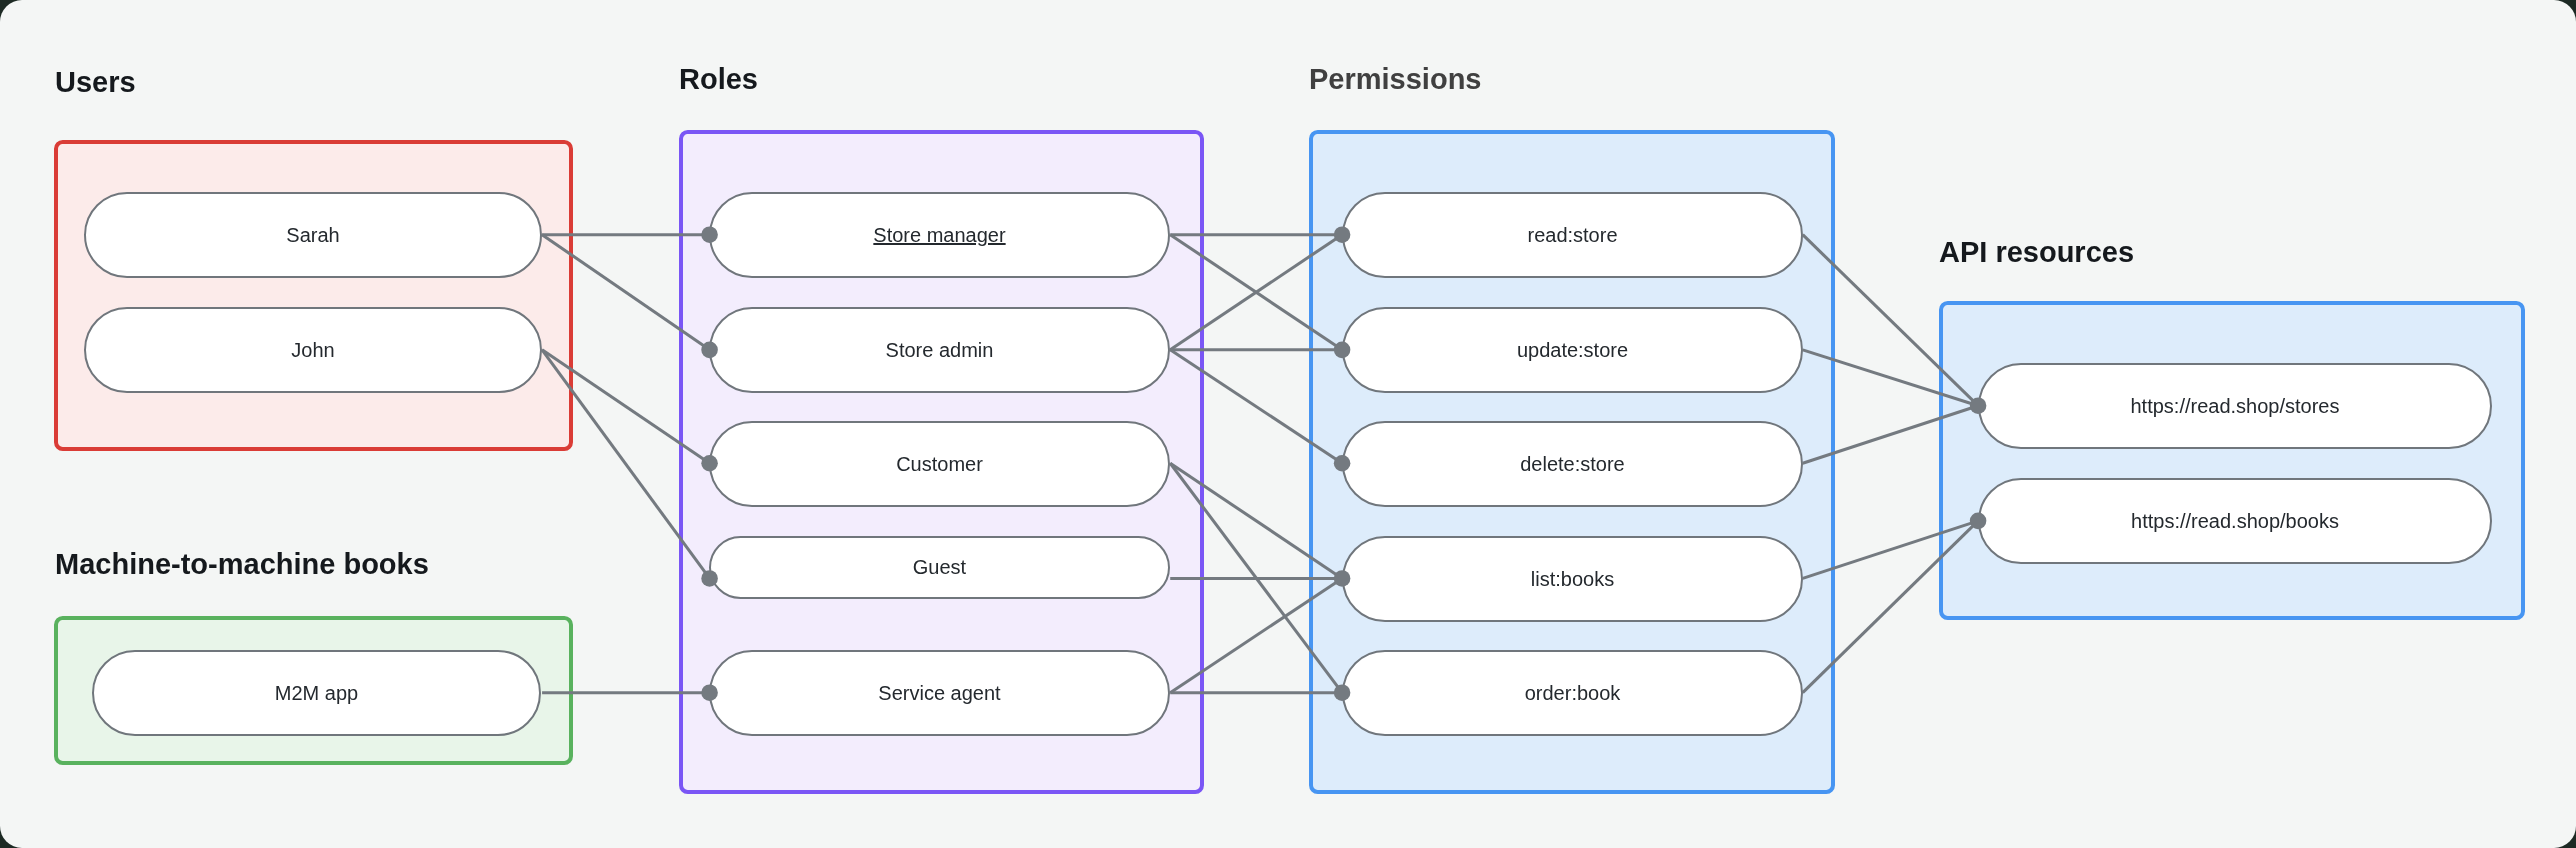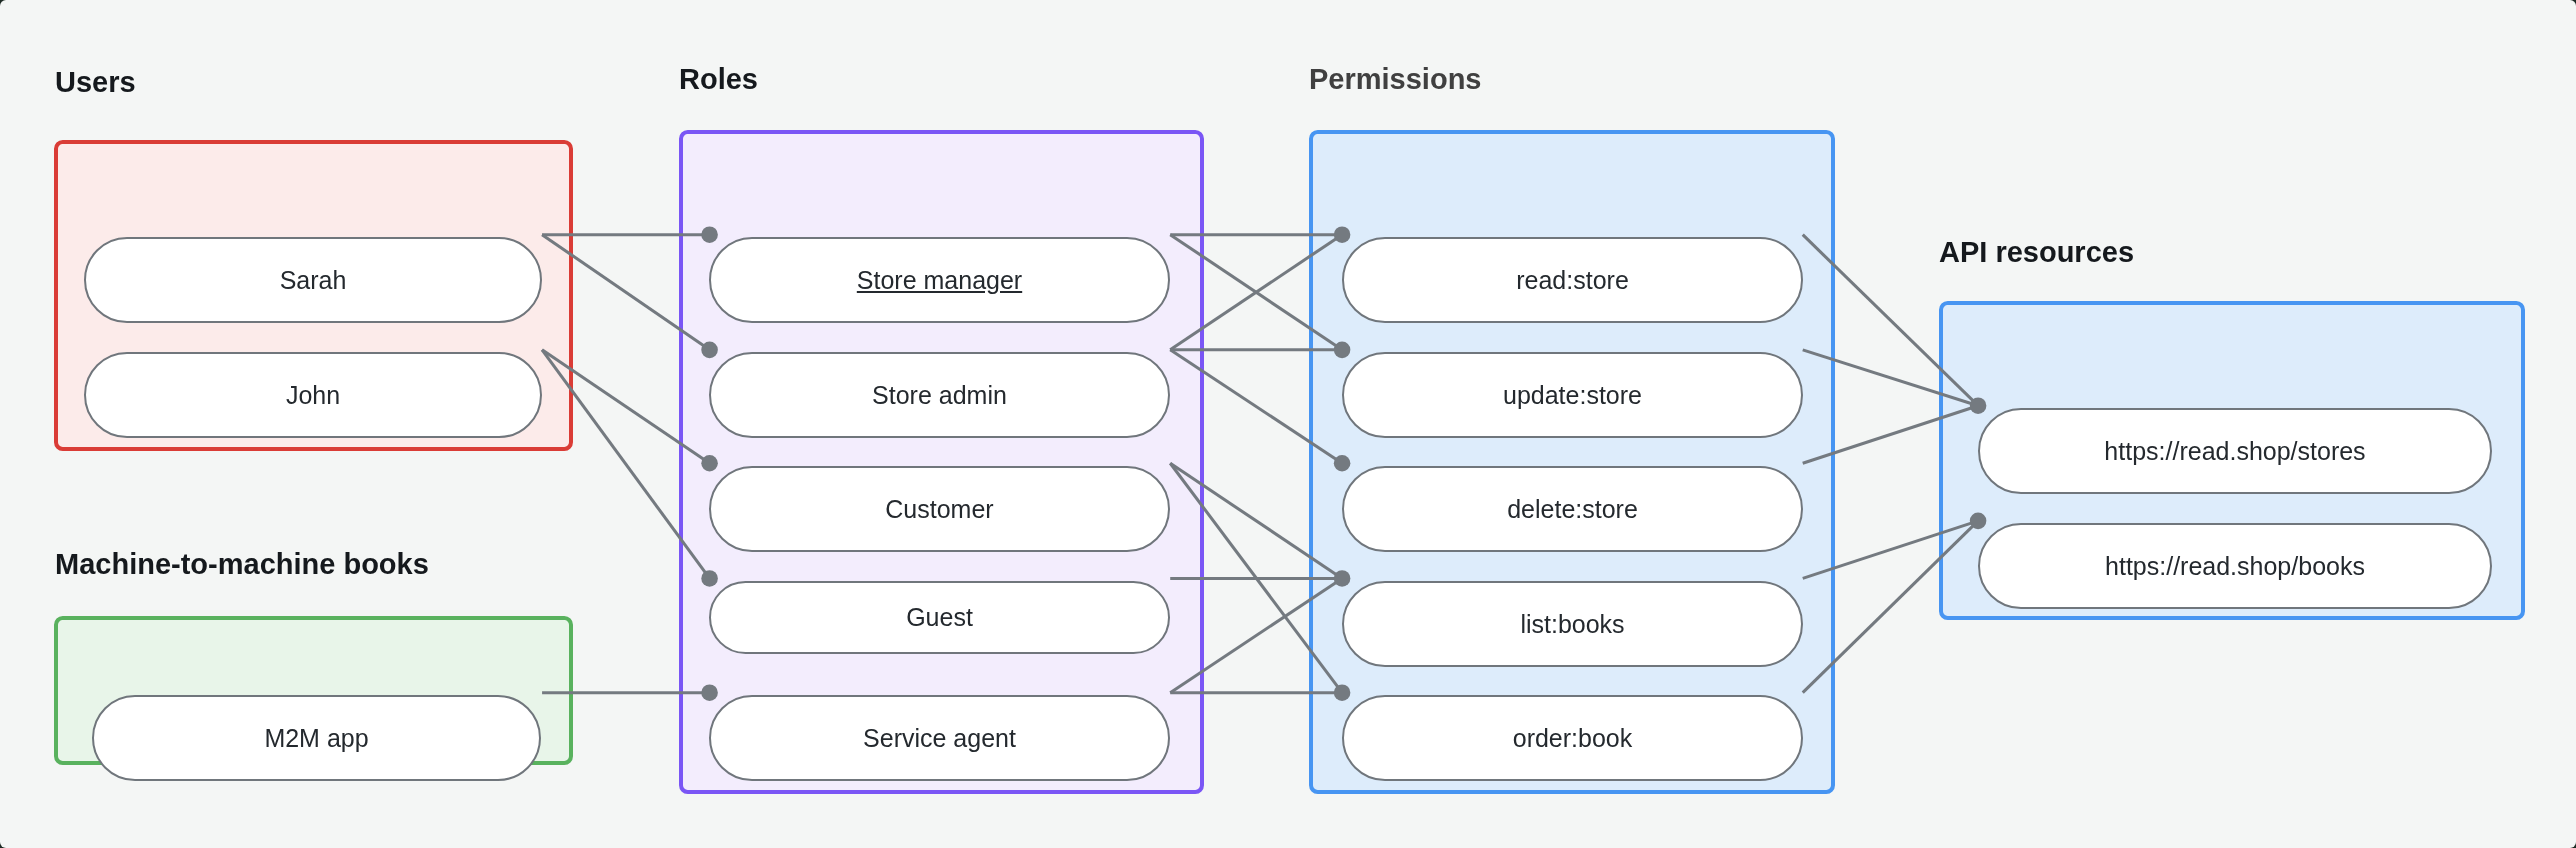--- a/index.html
+++ b/index.html
@@ -1,21 +1,21 @@
 <!DOCTYPE html>
 <html style="font-size:14px"><head>
 <meta charset="utf-8">
 <style>
   html,body{margin:0;padding:0;}
   body{background:#1d2a24;font-family:"Liberation Sans",sans-serif;}
   #canvas{
     position:relative;
     width:2576px;height:848px;
     background:#f4f6f5;
-    border-radius:6px;
+    border-radius:22px;
     overflow:hidden;
   }
   .group-box{
     position:absolute;
     box-sizing:border-box;
     border:4.4px solid #888;
     border-radius:8.7px;
     z-index:1;
   }
   .group-label{
@@ -28,25 +28,24 @@
   }
   .node-pill{
     position:absolute;
     box-sizing:border-box;
     background:var(--node-fill,#fff);
     border:2.6px solid var(--node-border,#70767c);
     border-radius:61px;
     display:flex;
     align-items:center;
     justify-content:center;
-    font-size:25px;
+    font-size:20px;
     color:var(--node-text,#24292e);
     white-space:nowrap;
     z-index:2;
-    margin-top:45px;
   }
   #edge-layer{
     position:absolute;
     left:0;top:0;
     width:100%;height:100%;
     z-index:3;
     pointer-events:none;
   }
 </style>
 </head>
@@ -62,21 +61,21 @@
     <div class="group-box" style="left: 1309px; top: 130px; width: 526px; height: 664px; border-color: rgb(71, 149, 242); background: rgb(221, 236, 251);"></div>
     <div class="group-label" style="left: 1309px; top: 63px; color: #404040;">Permissions</div>
     <div class="group-box" style="left: 1939px; top: 301px; width: 586px; height: 319px; border-color: rgb(71, 149, 242); background: rgb(221, 236, 251);"></div>
     <div class="group-label" style="left: 1939px; top: 236px; color: rgb(21, 25, 29);">API resources</div>
     <div class="node-pill" style="left: 84px; top: 192px; width: 458px; height: 86px;">Sarah</div>
     <div class="node-pill" style="left: 84px; top: 307px; width: 458px; height: 86px;">John</div>
     <div class="node-pill" style="left: 92px; top: 650px; width: 449px; height: 86px;">M2M app</div>
     <div class="node-pill" style="left: 709px; top: 192px; width: 461px; height: 86px; text-decoration: underline;">Store manager</div>
     <div class="node-pill" style="left: 709px; top: 307px; width: 461px; height: 86px;">Store admin</div>
     <div class="node-pill" style="left: 709px; top: 421px; width: 461px; height: 86px;">Customer</div>
-    <div class="node-pill" style="left: 709px; top: 536px; width: 461px; height: 73px;">Guest</div>
+    <div class="node-pill" style="left: 709px; top: 536px; width: 461px; height: 63px;">Guest</div>
     <div class="node-pill" style="left: 709px; top: 650px; width: 461px; height: 86px;">Service agent</div>
     <div class="node-pill" style="left: 1342px; top: 192px; width: 461px; height: 86px;">read:store</div>
     <div class="node-pill" style="left: 1342px; top: 307px; width: 461px; height: 86px;">update:store</div>
     <div class="node-pill" style="left: 1342px; top: 421px; width: 461px; height: 86px;">delete:store</div>
     <div class="node-pill" style="left: 1342px; top: 536px; width: 461px; height: 86px;">list:books</div>
     <div class="node-pill" style="left: 1342px; top: 650px; width: 461px; height: 86px;">order:book</div>
     <div class="node-pill" style="left: 1978px; top: 363px; width: 514px; height: 86px;">https://read.shop/stores</div>
     <div class="node-pill" style="left: 1978px; top: 478px; width: 514px; height: 86px;">https://read.shop/books</div>
     <svg id="edge-layer" xmlns="http://www.w3.org/2000/svg" viewBox="0 0 2952 972">
       <line x1="621" y1="269" x2="813" y2="269" stroke="#747a80" stroke-width="3.5"></line>

